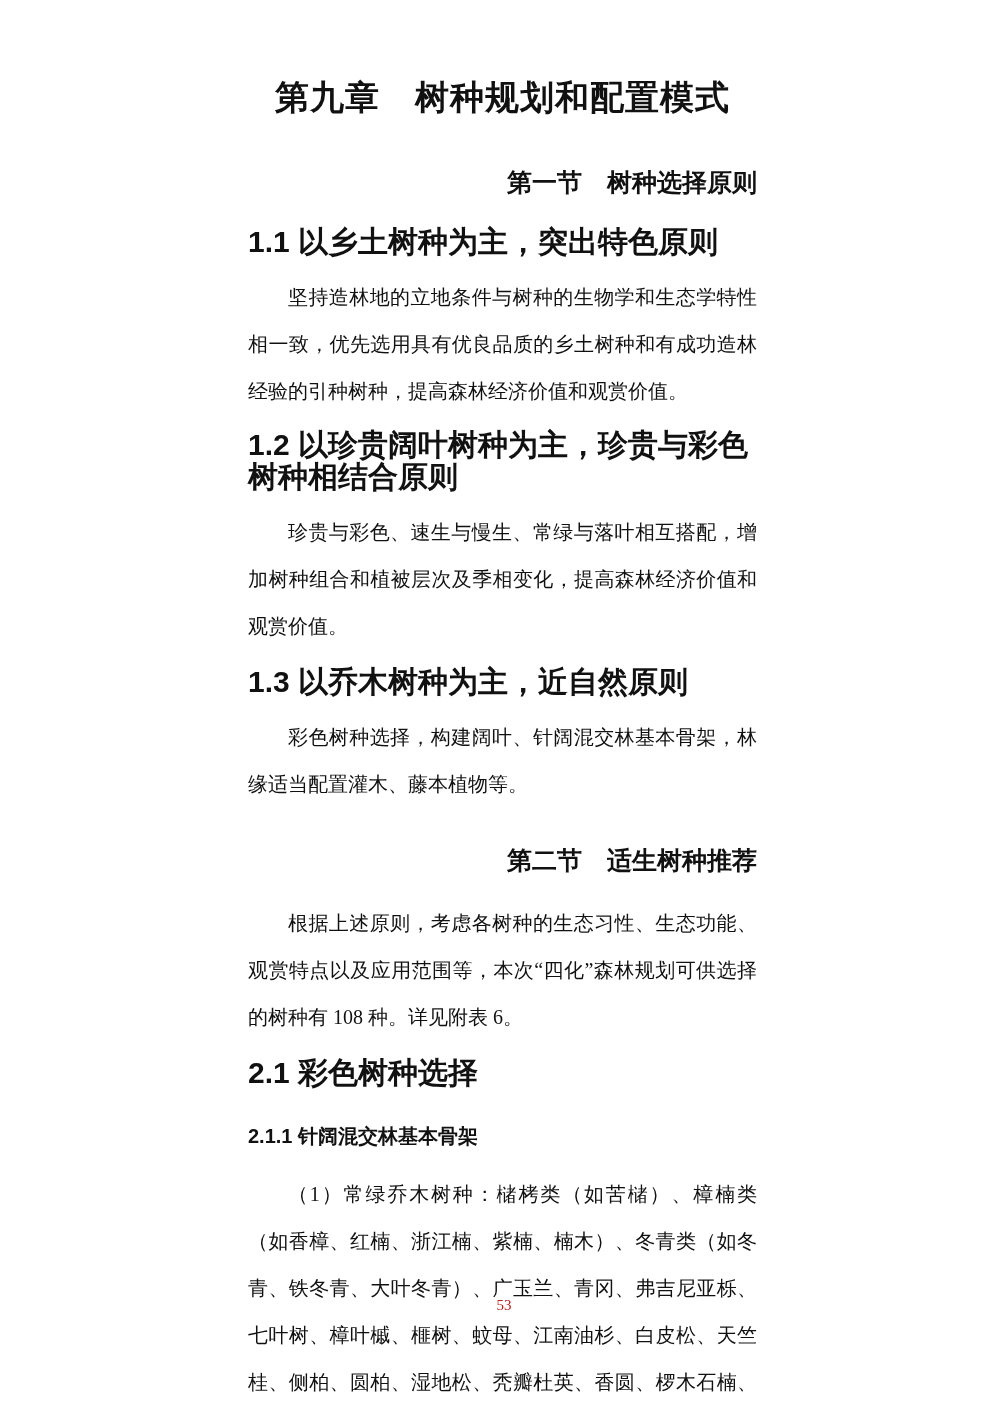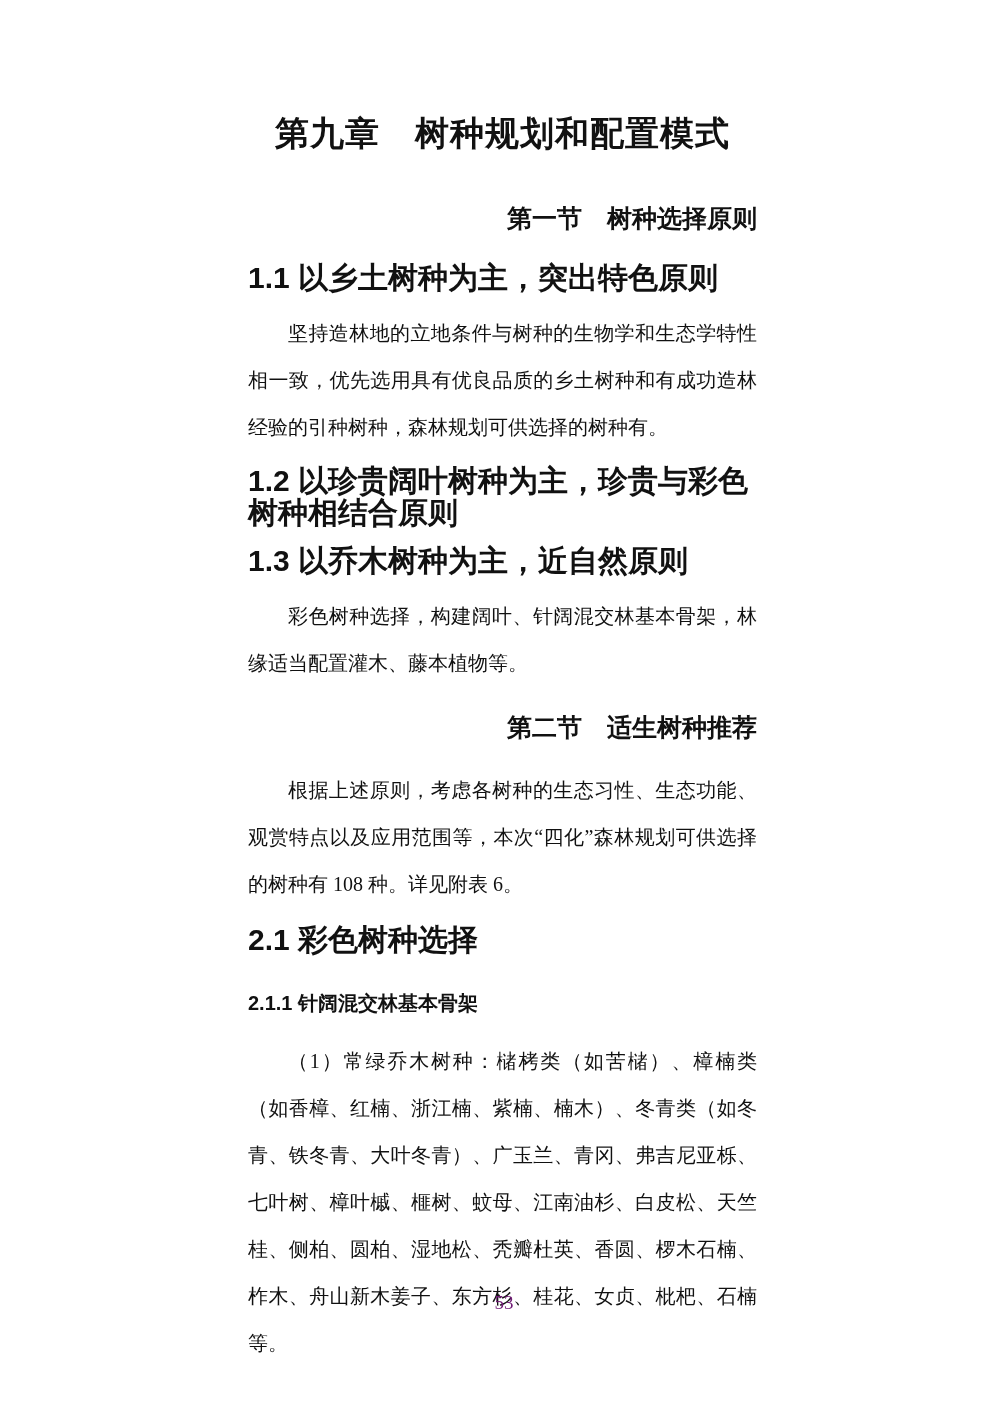--- a/index.html
+++ b/index.html
@@ -7,21 +7,21 @@
     padding: 0;
     background: #ffffff;
   }
   .page {
     position: relative;
     width: 804px;
     height: 1414px;
     margin: 0 auto;
     background: #ffffff;
     box-sizing: border-box;
-    padding: 108px 145px 0 150px;
+    padding: 72px 145px 0 150px;
     color: #111111;
     font-family: "Liberation Serif", "DejaVu Serif", serif;
     overflow: hidden;
   }
   .chapter-title {
     font-family: "Liberation Sans", "DejaVu Sans", sans-serif;
     font-weight: bold;
     font-size: 34px;
     line-height: 50px;
     text-align: center;
@@ -30,21 +30,21 @@
   }
   .section-title {
     font-family: "Liberation Sans", "DejaVu Sans", sans-serif;
     font-weight: bold;
     font-size: 25px;
     line-height: 36px;
     text-align: right;
     margin: 0;
   }
   .section-title.s1 { margin-bottom: 26px; }
-  .section-title.s2 { margin-top: 22px; margin-bottom: 22px; }
+  .section-title.s2 { margin-top: 34px; margin-bottom: 22px; }
   .sub-heading {
     font-family: "Liberation Sans", "DejaVu Sans", sans-serif;
     font-weight: bold;
     font-size: 30px;
     line-height: 32px;
     text-align: left;
     margin: 0 0 16px 0;
   }
   .sub-heading.h21 { margin-bottom: 32px; }
   .sub-sub-heading {
@@ -62,38 +62,39 @@
     margin: 0 0 14px 0;
   }
   .body-para.tight { margin-bottom: 16px; }
   .body-para.last { margin-bottom: 0; }
   .page-footer {
     position: absolute;
     left: 8px;
     right: 0;
     bottom: 100px;
     text-align: center;
-    font-size: 19px;
+    font-size: 15px;
     font-family: "Liberation Serif", "DejaVu Serif", serif;
-    color: #701a75;
+    color: #b91c1c;
   }
 </style>
 </head>
 <body>
 
 <div class="page">
 
   <h1 class="chapter-title">第九章　树种规划和配置模式</h1>
 
   <h2 class="section-title s1">第一节　树种选择原则</h2>
 
   <h3 class="sub-heading">1.1 以乡土树种为主，突出特色原则</h3>
-  <p class="body-para">坚持造林地的立地条件与树种的生物学和生态学特性相一致，优先选用具有优良品质的乡土树种和有成功造林经验的引种树种，森林规划可供选择的树种有。</p>
+  <p class="body-para">坚持造林地的立地条件与树种的生物学和生态学特性相一致，优先选用具有优良品质的乡土树种和有成功造林经验的引种树种，提高森林经济价值和观赏价值。</p>
 
   <h3 class="sub-heading">1.2 以珍贵阔叶树种为主，珍贵与彩色树种相结合原则</h3>
+  <p class="body-para tight">珍贵与彩色、速生与慢生、常绿与落叶相互搭配，增加树种组合和植被层次及季相变化，提高森林经济价值和观赏价值。</p>
 
   <h3 class="sub-heading">1.3 以乔木树种为主，近自然原则</h3>
   <p class="body-para tight">彩色树种选择，构建阔叶、针阔混交林基本骨架，林缘适当配置灌木、藤本植物等。</p>
 
   <h2 class="section-title s2">第二节　适生树种推荐</h2>
 
   <p class="body-para tight">根据上述原则，考虑各树种的生态习性、生态功能、观赏特点以及应用范围等，本次“四化”森林规划可供选择的树种有 108 种。详见附表 6。</p>
 
   <h3 class="sub-heading h21">2.1 彩色树种选择</h3>
 

